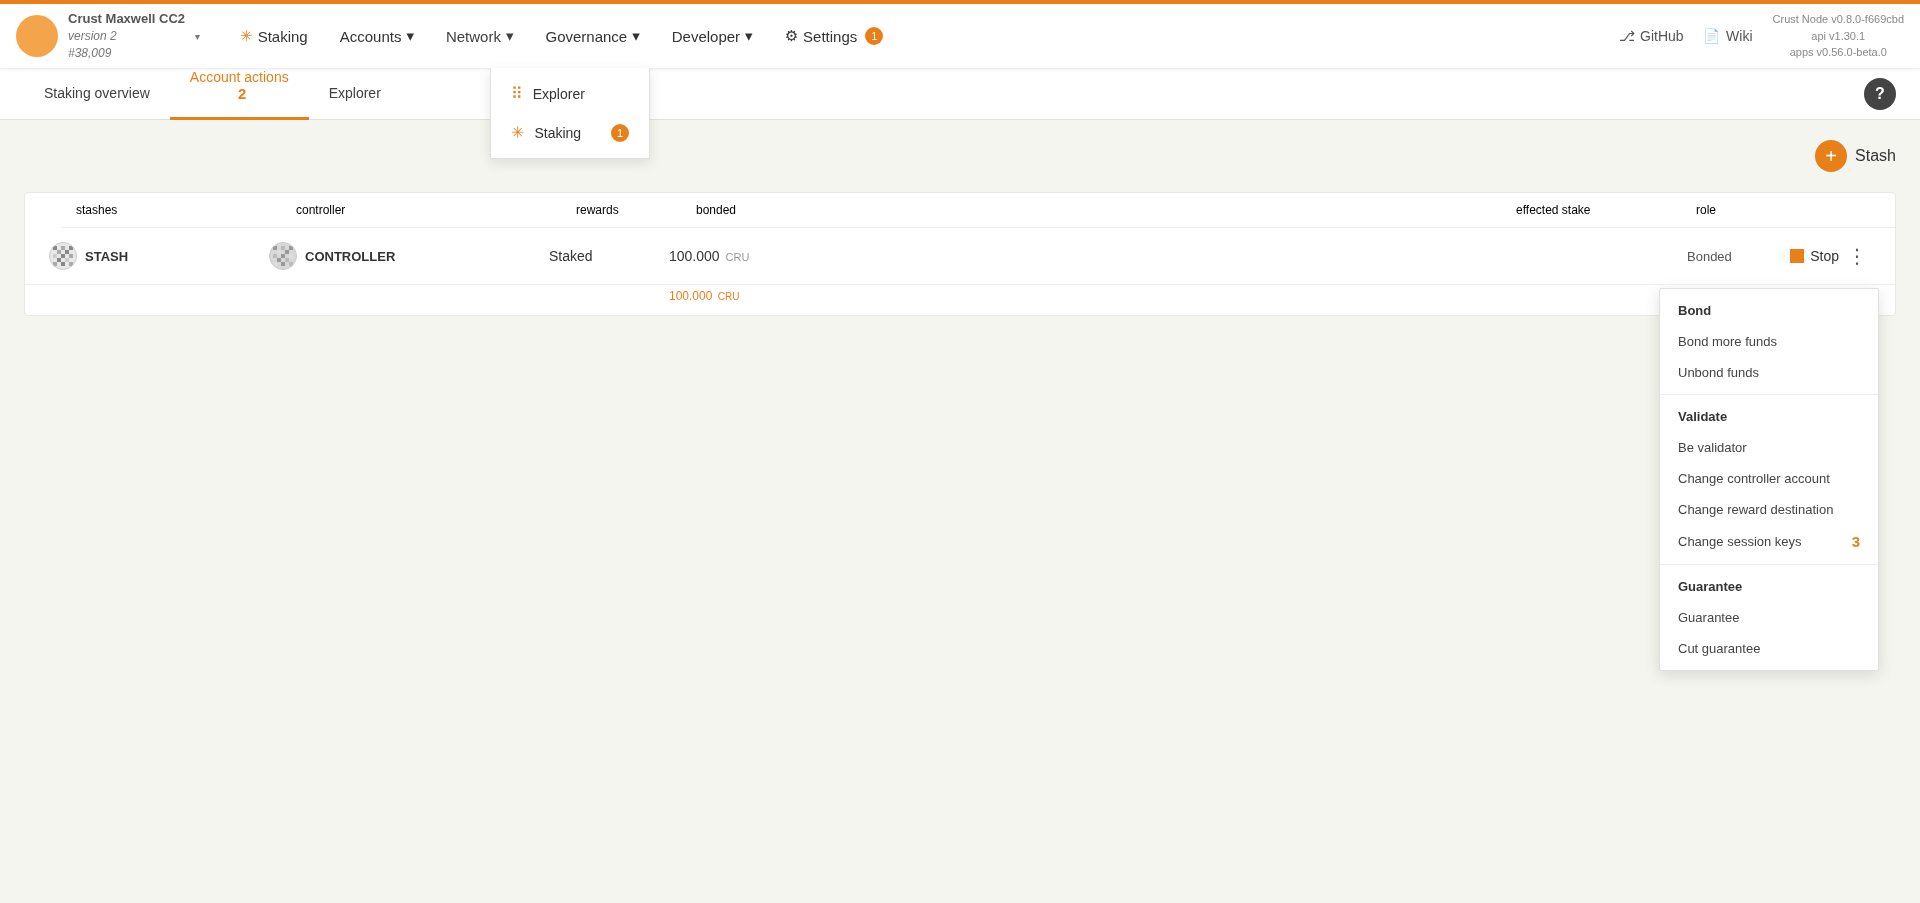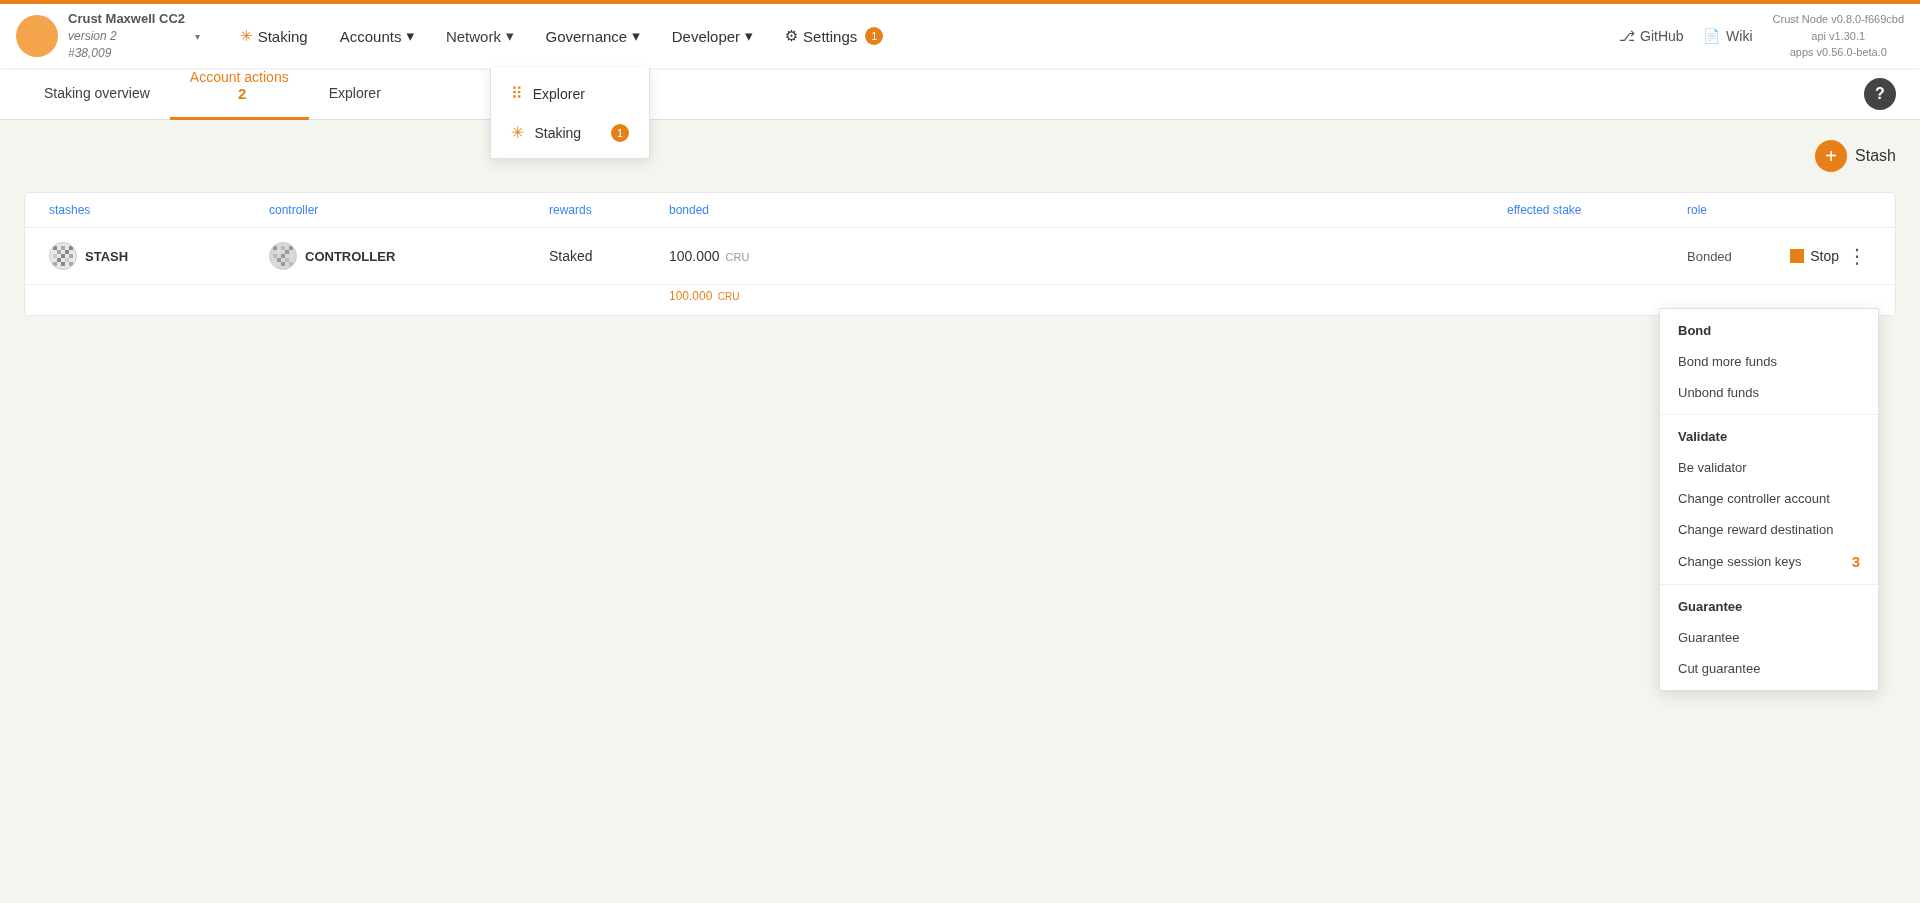--- a/index.html
+++ b/index.html
@@ -190,24 +190,25 @@
     .stashes-table {
       background: #fff;
       border: 1px solid #e8e8e8;
       border-radius: 4px;
       overflow: visible;
       position: relative;
     }
     .table-header {
       display: grid;
       grid-template-columns: 220px 280px 120px 1fr 180px 120px 80px;
-      padding: 10px 16px;
-      color: #3b82f6;
+      padding: 10px 7px;
+      color: #000000;
       font-size: 12px;
       border-bottom: 1px solid #eee;
+      margin-left: 36px;
     }
     .table-header span { padding: 0 8px; }
 
     .table-row {
       display: grid;
       grid-template-columns: 220px 280px 120px 1fr 180px 120px 80px;
       padding: 12px 16px;
       border-bottom: 1px solid #f0f0f0;
       align-items: center;
     }
@@ -261,21 +262,21 @@
       cursor: pointer;
       font-size: 20px;
       color: #555;
       padding: 4px;
     }
 
     
     .context-menu {
       position: absolute;
       right: 0;
-      top: 68px;
+      top: 48px;
       background: #fff;
       border: 1px solid #e0e0e0;
       box-shadow: 0 4px 16px rgba(0,0,0,0.12);
       min-width: 220px;
       z-index: 300;
       border-radius: 2px;
     }
     .context-section {
       padding: 10px 0 6px;
       border-bottom: 1px solid #eee;

